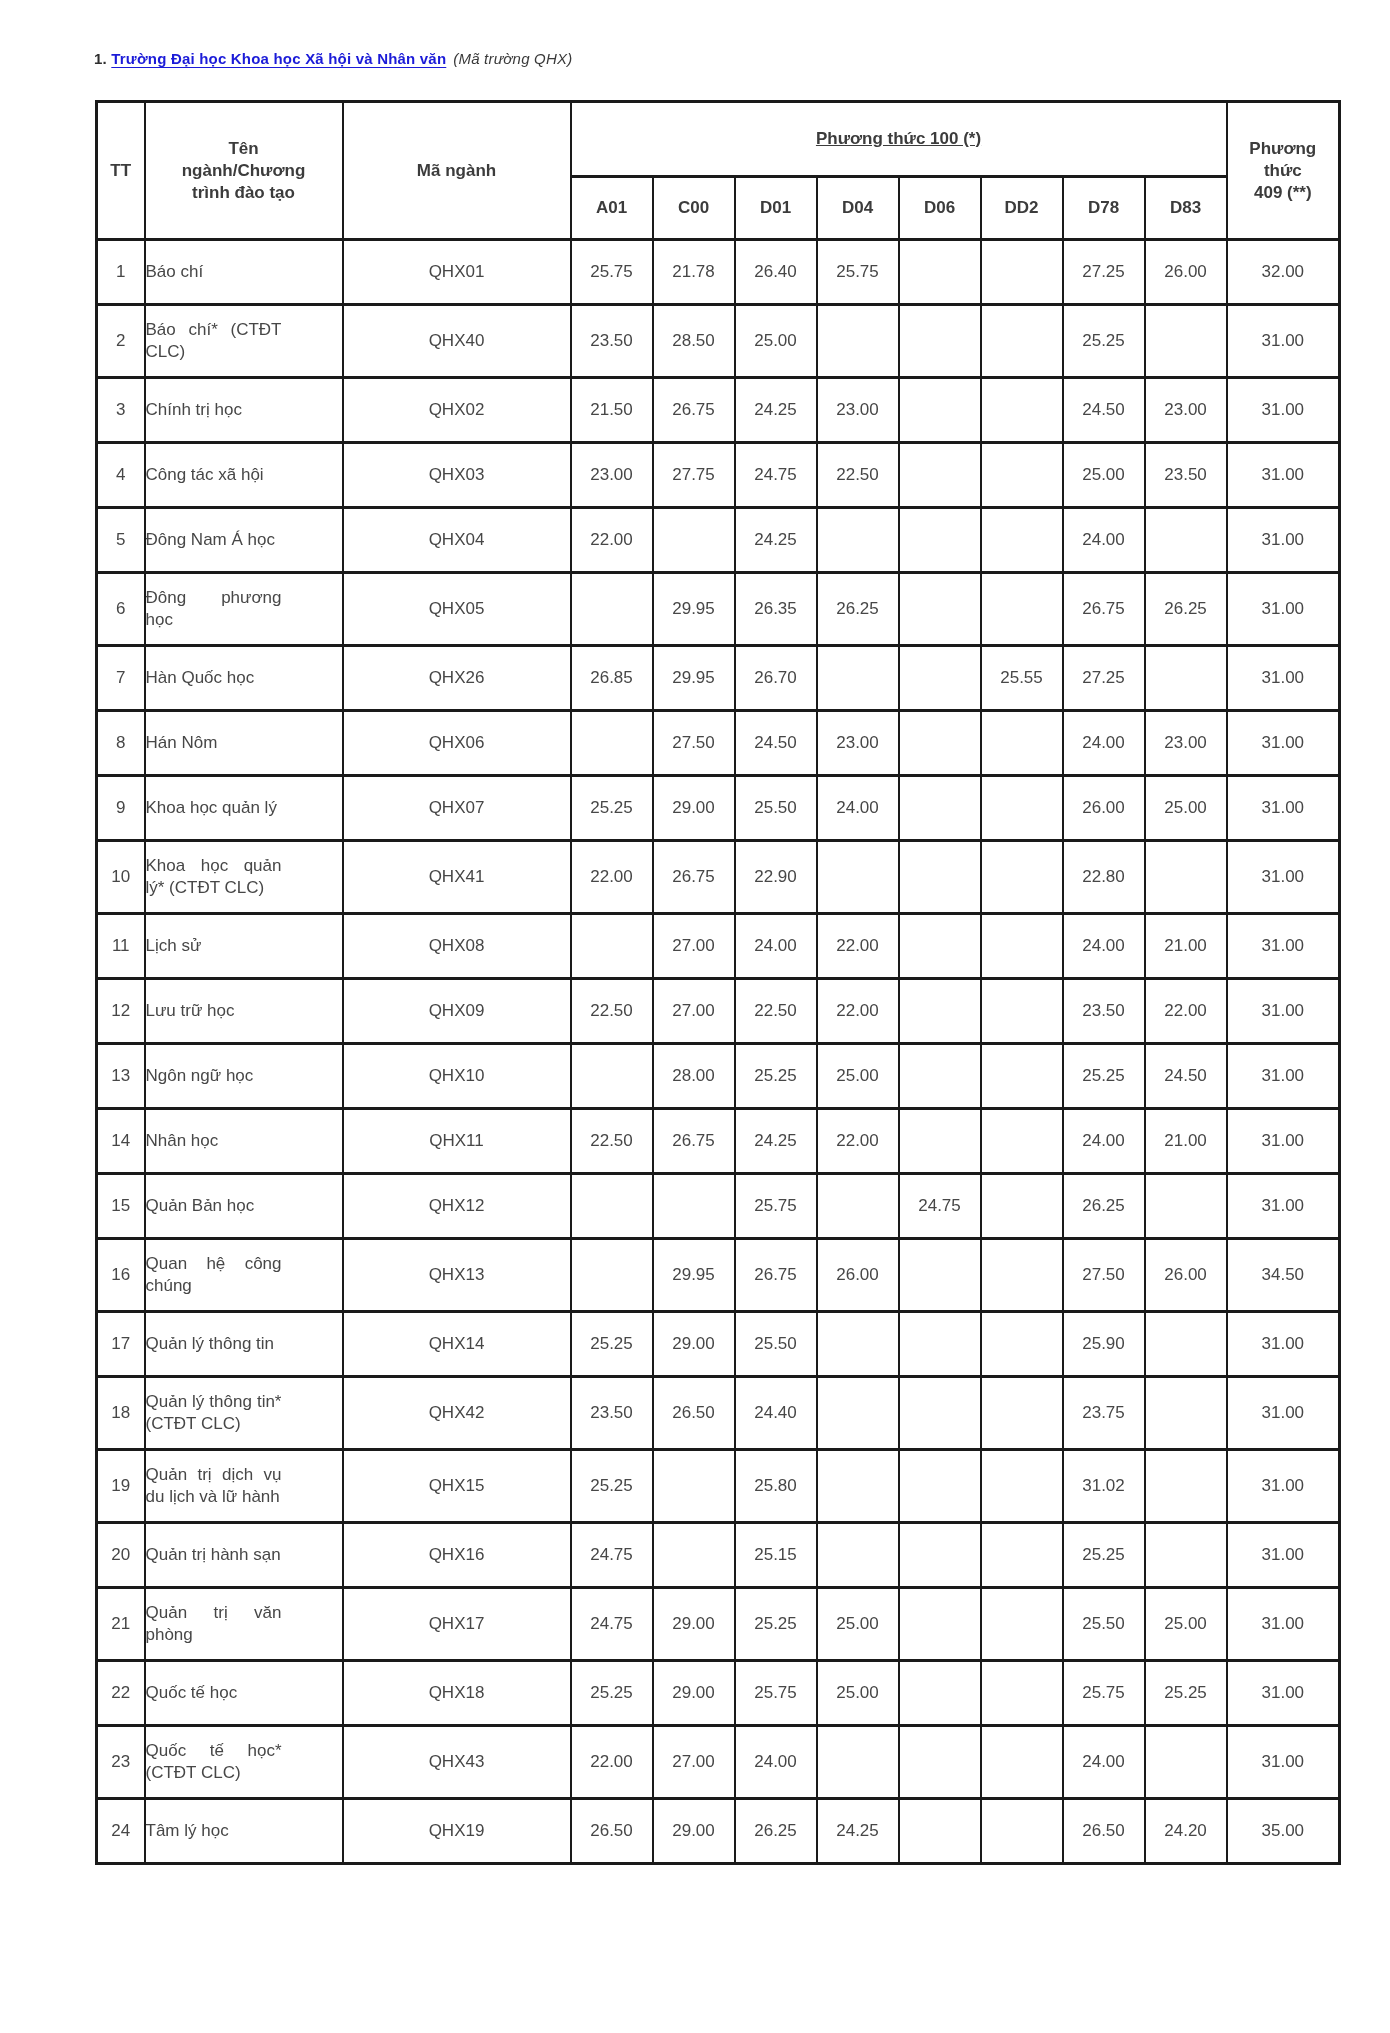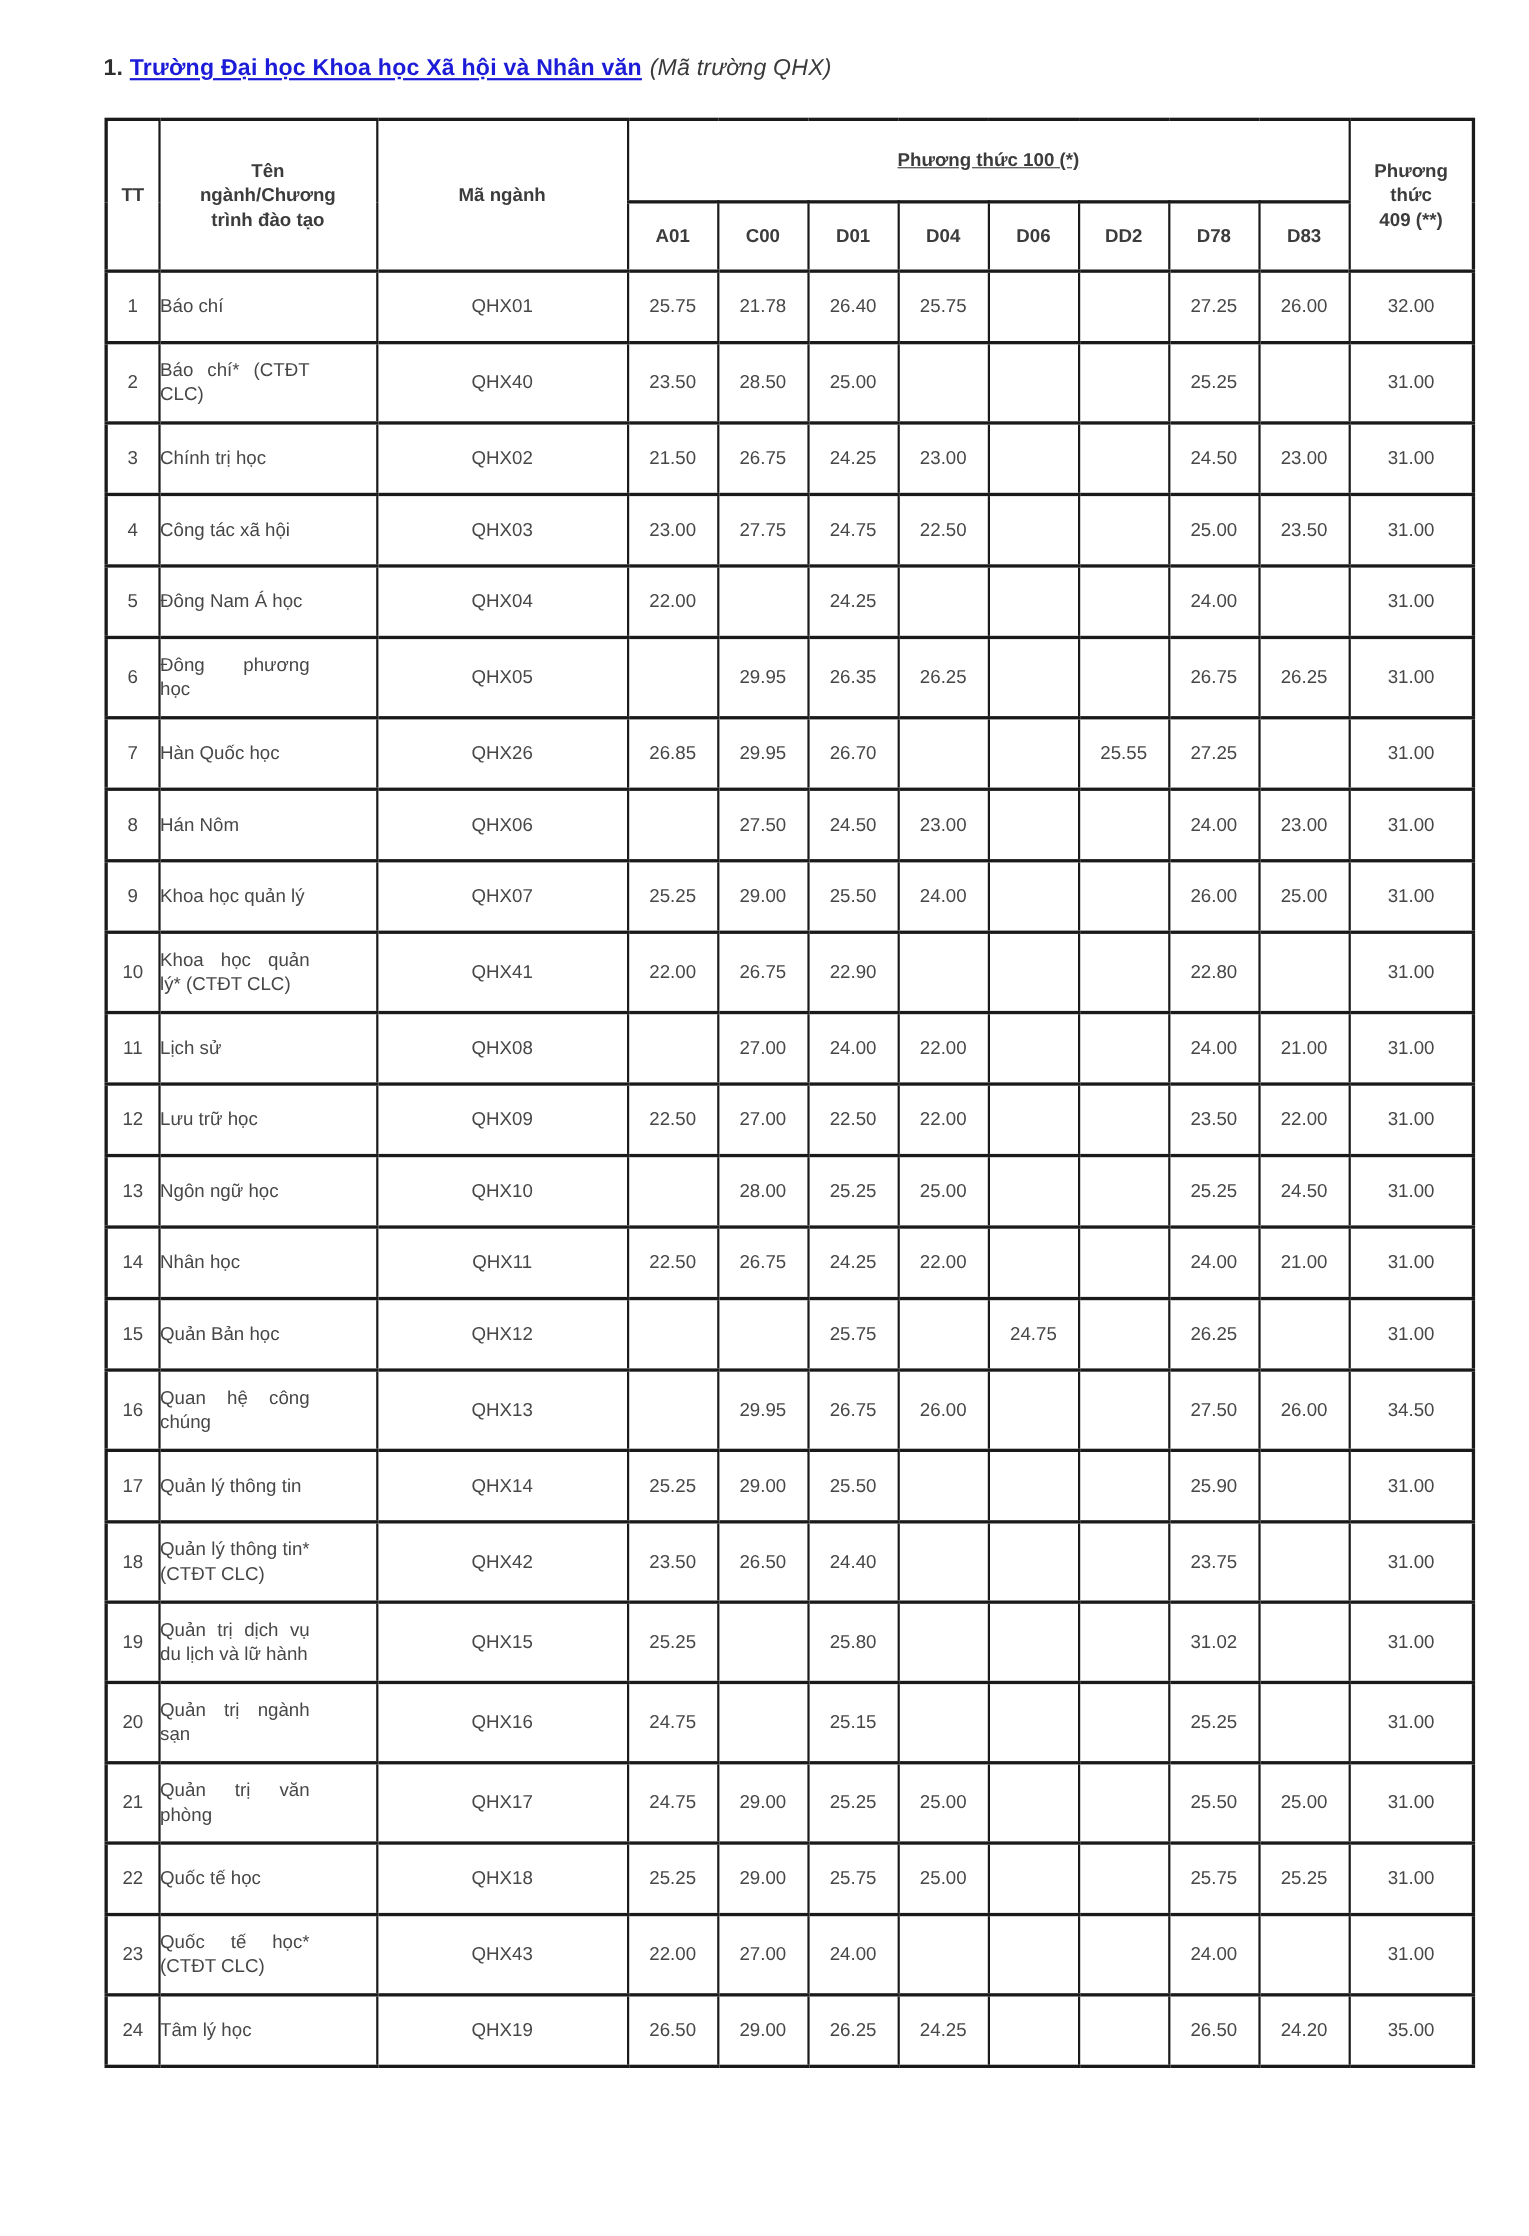--- a/index.html
+++ b/index.html
@@ -4,21 +4,21 @@
 <style>
   html,body{margin:0;padding:0;}
   body{
     width:1390px;height:2033px;background:#ffffff;
     font-family:"Liberation Sans", sans-serif;
     -webkit-font-smoothing:antialiased;
     overflow:hidden;
   }
   .title{
     margin:50px 0 33px 94px;
-    font-size:21px;font-weight:bold;color:#2e2e2e;
+    font-size:15px;font-weight:bold;color:#2e2e2e;
     letter-spacing:.2px;
   }
   .title .num{color:#2e2e2e;}
   .title .school{color:#1b1bd8;text-decoration:underline;text-underline-offset:3px;}
   .title .suffix{font-weight:normal;font-style:italic;color:#3a3a3a;margin-left:7px;}
 
   table.scores{
     border-collapse:collapse;
     table-layout:fixed;
     width:1243px;
@@ -356,21 +356,21 @@
         <td>25.80</td>
         <td>&nbsp;</td>
         <td>&nbsp;</td>
         <td>&nbsp;</td>
         <td>31.02</td>
         <td>&nbsp;</td>
         <td>31.00</td>
       </tr>
       <tr>
         <td>20</td>
-        <td class="name">Quản trị ngành sạn</td>
+        <td class="name">Quản trị hành sạn</td>
         <td>QHX16</td>
         <td>24.75</td>
         <td>&nbsp;</td>
         <td>25.15</td>
         <td>&nbsp;</td>
         <td>&nbsp;</td>
         <td>&nbsp;</td>
         <td>25.25</td>
         <td>&nbsp;</td>
         <td>31.00</td>

